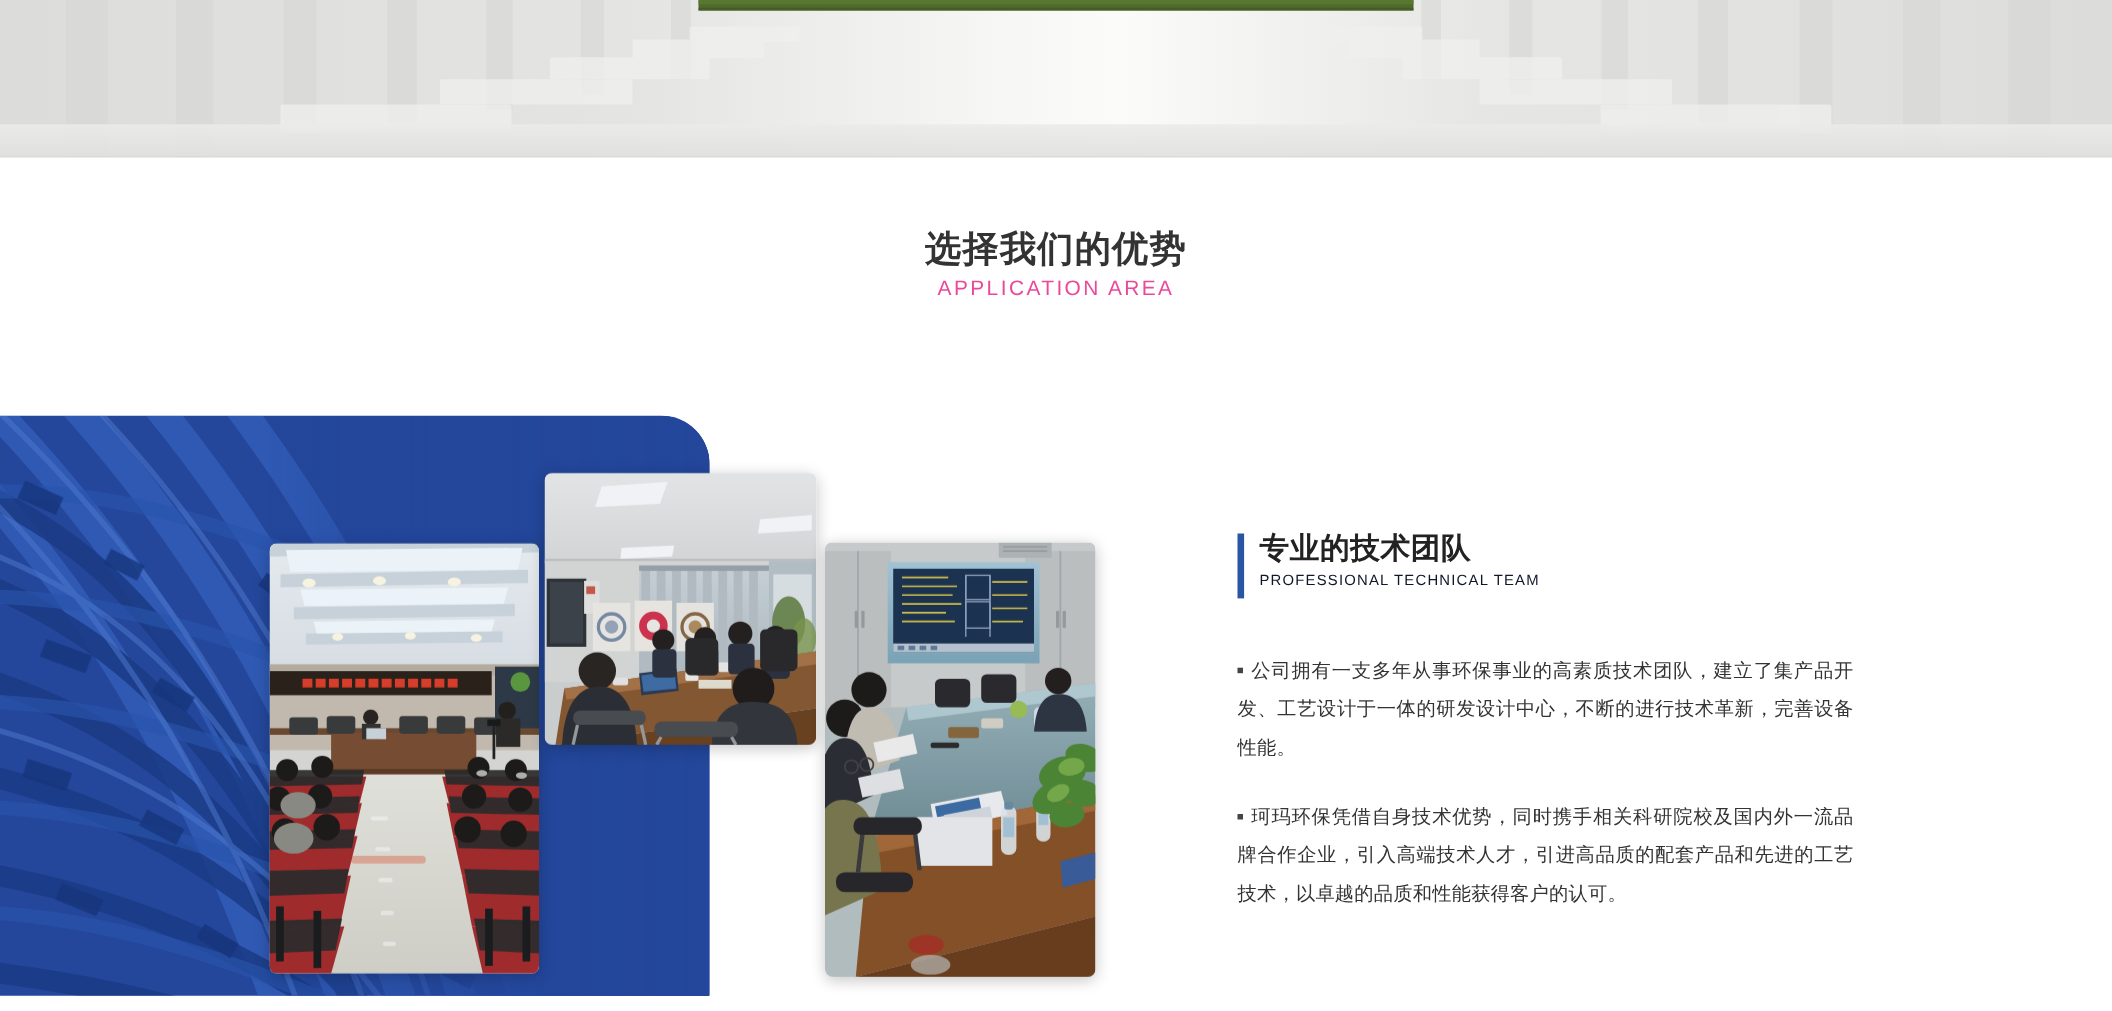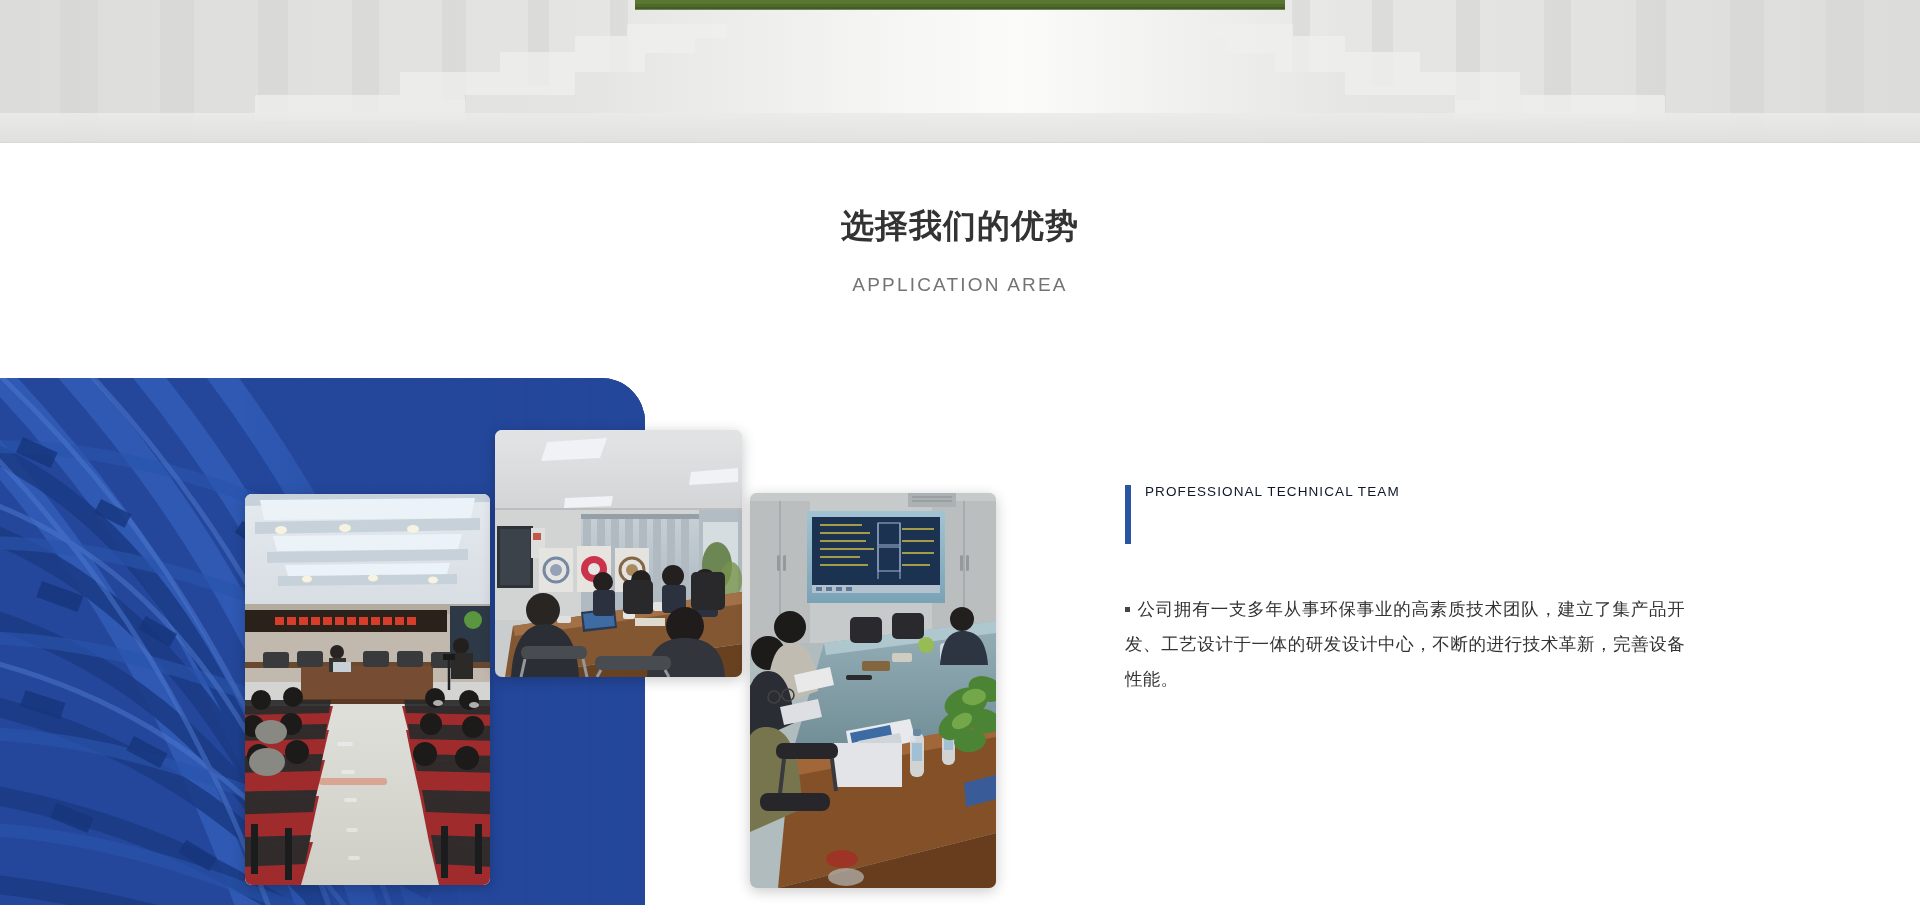--- a/index.html
+++ b/index.html
@@ -49,23 +49,23 @@
   }
   .section-title {
     font-size: 33px;
     font-weight: bold;
     color: #333333;
     letter-spacing: 1px;
     line-height: 1.25;
     font-family: "Liberation Sans", "DejaVu Sans", sans-serif;
   }
   .section-sub {
-    margin-top: 28px;
+    margin-top: 6px;
     font-size: 19px;
-    color: #737373;
+    color: #ec4899;
     letter-spacing: 2.2px;
     font-weight: 400;
     font-family: "Liberation Sans", "DejaVu Sans", sans-serif;
   }
 
   
   .blue-panel {
     position: absolute;
     left: 0; top: 378px;
     width: 645px;
@@ -715,25 +715,29 @@
       <ellipse cx="96" cy="384" rx="18" ry="9" fill="#c0c0bc" opacity="0.7"></ellipse>
       <rect width="246" height="395" fill="#22304a" opacity="0.05"></rect>
     </svg>
   </div>
 
   <div class="content">
 
     <div class="head-wrap">
       <div class="accent-bar"></div>
       <div class="head-text">
+        <div class="head-cn">专业的技术团队</div>
         <div class="head-en">PROFESSIONAL TECHNICAL TEAM</div>
       </div>
     </div>
 
     <div class="body-copy">
       <p class="para">
         <span class="bullet"></span><span>公司拥有一支多年从事环保事业的高素质技术团队，建立了集产品开发、工艺设计于一体的研发设计中心，不断的进行技术革新，完善设备性能。</span>
       </p>
+      <p class="para">
+        <span class="bullet"></span><span>珂玛环保凭借自身技术优势，同时携手相关科研院校及国内外一流品牌合作企业，引入高端技术人才，引进高品质的配套产品和先进的工艺技术，以卓越的品质和性能获得客户的认可。</span>
+      </p>
     </div>
 
   </div>
 
 </div>
 
 </body></html>

